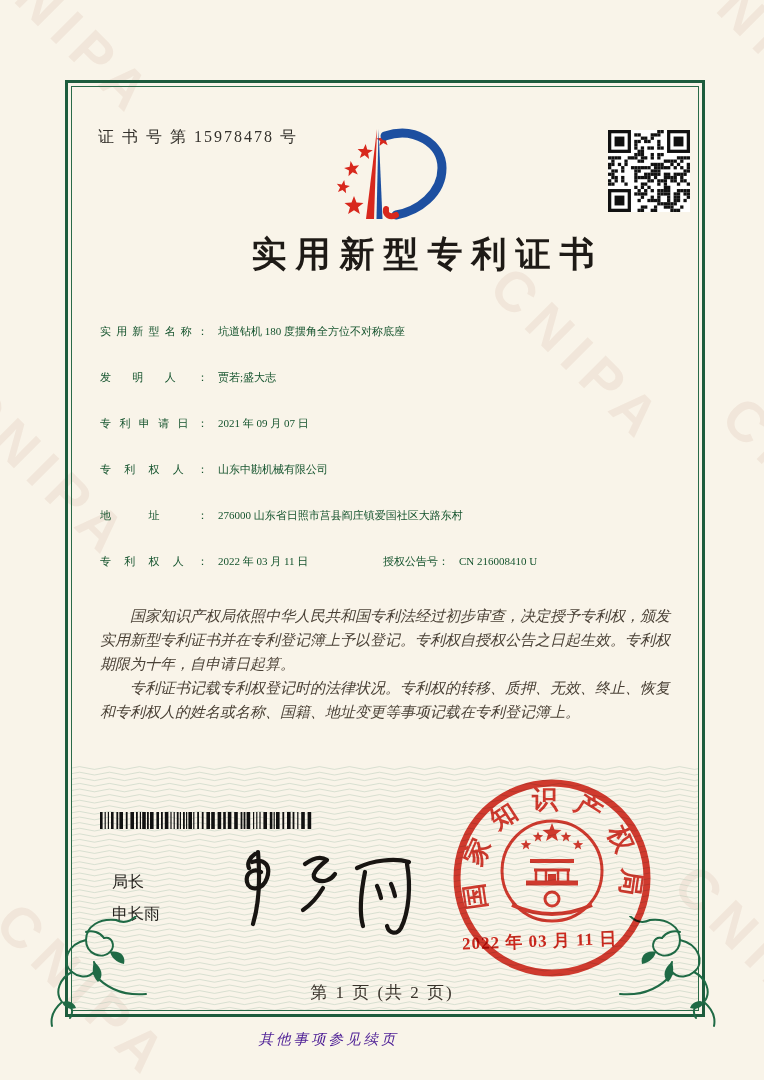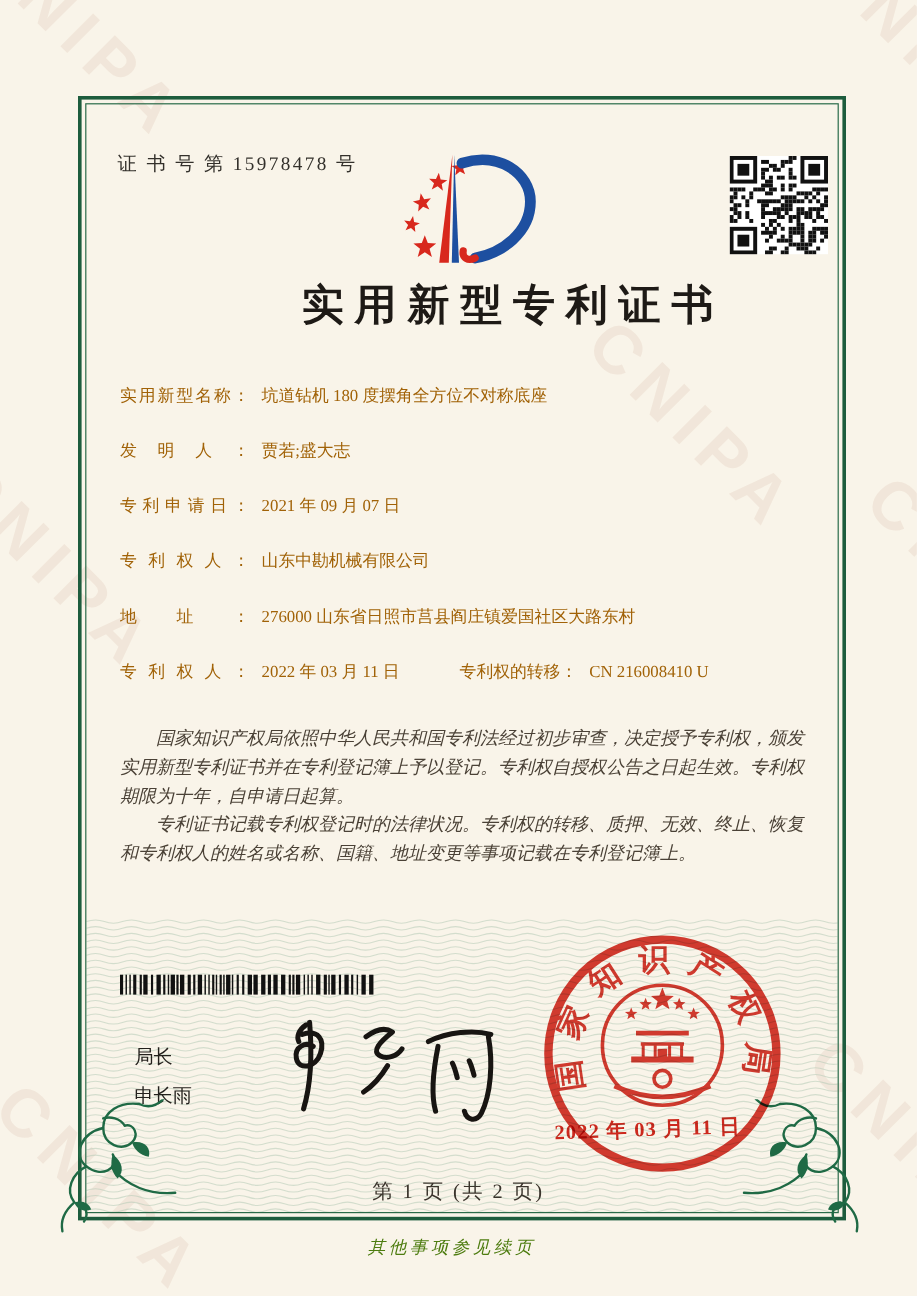--- a/index.html
+++ b/index.html
@@ -22,21 +22,21 @@
   .cert-no{position:absolute;left:98px;top:127px;font-size:16px;letter-spacing:2px;
            color:#33302b;z-index:5;}
   .logo{position:absolute;left:330px;top:116px;z-index:5;}
   .qr{position:absolute;left:608px;top:130px;z-index:5;}
 
   .title{position:absolute;left:65px;top:231px;width:716px;text-align:center;
          font-size:35px;font-weight:bold;letter-spacing:9px;padding-left:9px;
          box-sizing:border-box;color:#1e1a16;z-index:5;}
 
   .fields{position:absolute;left:100px;top:320px;width:575px;z-index:5;
-          font-size:14px;color:#a16207;}
+          font-size:11px;color:#14532d;}
   .row{display:flex;align-items:baseline;margin-bottom:24px;line-height:22px;}
   .lbl{display:inline-block;width:108px;text-align:justify;text-align-last:justify;
        flex:none;}
   .val{margin-left:10px;white-space:nowrap;}
   .val-fixed{width:165px;flex:none;}
   .lbl2{flex:none;}
 
   .paras{position:absolute;left:100px;top:604px;width:570px;z-index:5;
          font-size:15px;line-height:24px;color:#4a4136;font-style:italic;}
   .paras p{margin:0;text-indent:2em;}
@@ -49,21 +49,21 @@
 
   .seal{position:absolute;left:450px;top:775px;z-index:6;opacity:.92;
         mix-blend-mode:multiply;}
   .seal-date{position:absolute;left:462px;top:929px;width:195px;z-index:7;
              color:#d22b20;font-size:17px;font-weight:bold;letter-spacing:1px;
              transform:rotate(-2deg);white-space:nowrap;mix-blend-mode:multiply;}
 
   .page-num{position:absolute;left:65px;top:981px;width:634px;text-align:center;
             font-size:17px;color:#3a342c;z-index:5;letter-spacing:2px;}
   .footer-note{position:absolute;left:0;top:1030px;width:657px;text-align:center;
-            font-size:14.5px;font-style:italic;color:#4d7c0f;z-index:5;letter-spacing:3px;margin-left:48px;}
+            font-size:14.5px;font-style:italic;color:#4c1d95;z-index:5;letter-spacing:3px;}
 
   .flourish{position:absolute;top:916px;z-index:5;pointer-events:none;}
   .flourish.left{left:20px;}
   .flourish.right{left:614px;transform:scaleX(-1);}
 </style>
 </head>
 <body>
 
 <div class="page">
 
@@ -376,21 +376,21 @@
       <span class="lbl">专利权人：</span>
       <span class="val">山东中勘机械有限公司</span>
     </div>
     <div class="row">
       <span class="lbl">地址：</span>
       <span class="val">276000 山东省日照市莒县阎庄镇爱国社区大路东村</span>
     </div>
     <div class="row">
       <span class="lbl">专利权人：</span>
       <span class="val val-fixed">2022 年 03 月 11 日</span>
-      <span class="lbl2">专利权的转移：</span>
+      <span class="lbl2">授权公告号：</span>
       <span class="val">CN 216008410 U</span>
     </div>
   </div>
 
   <div class="paras">
     <p>国家知识产权局依照中华人民共和国专利法经过初步审查，决定授予专利权，颁发实用新型专利证书并在专利登记簿上予以登记。专利权自授权公告之日起生效。专利权期限为十年，自申请日起算。</p>
     <p>专利证书记载专利权登记时的法律状况。专利权的转移、质押、无效、终止、恢复和专利权人的姓名或名称、国籍、地址变更等事项记载在专利登记簿上。</p>
   </div>
 
   <svg class="barcode" id="barcode" width="214" height="17" viewBox="0 0 214 17">

